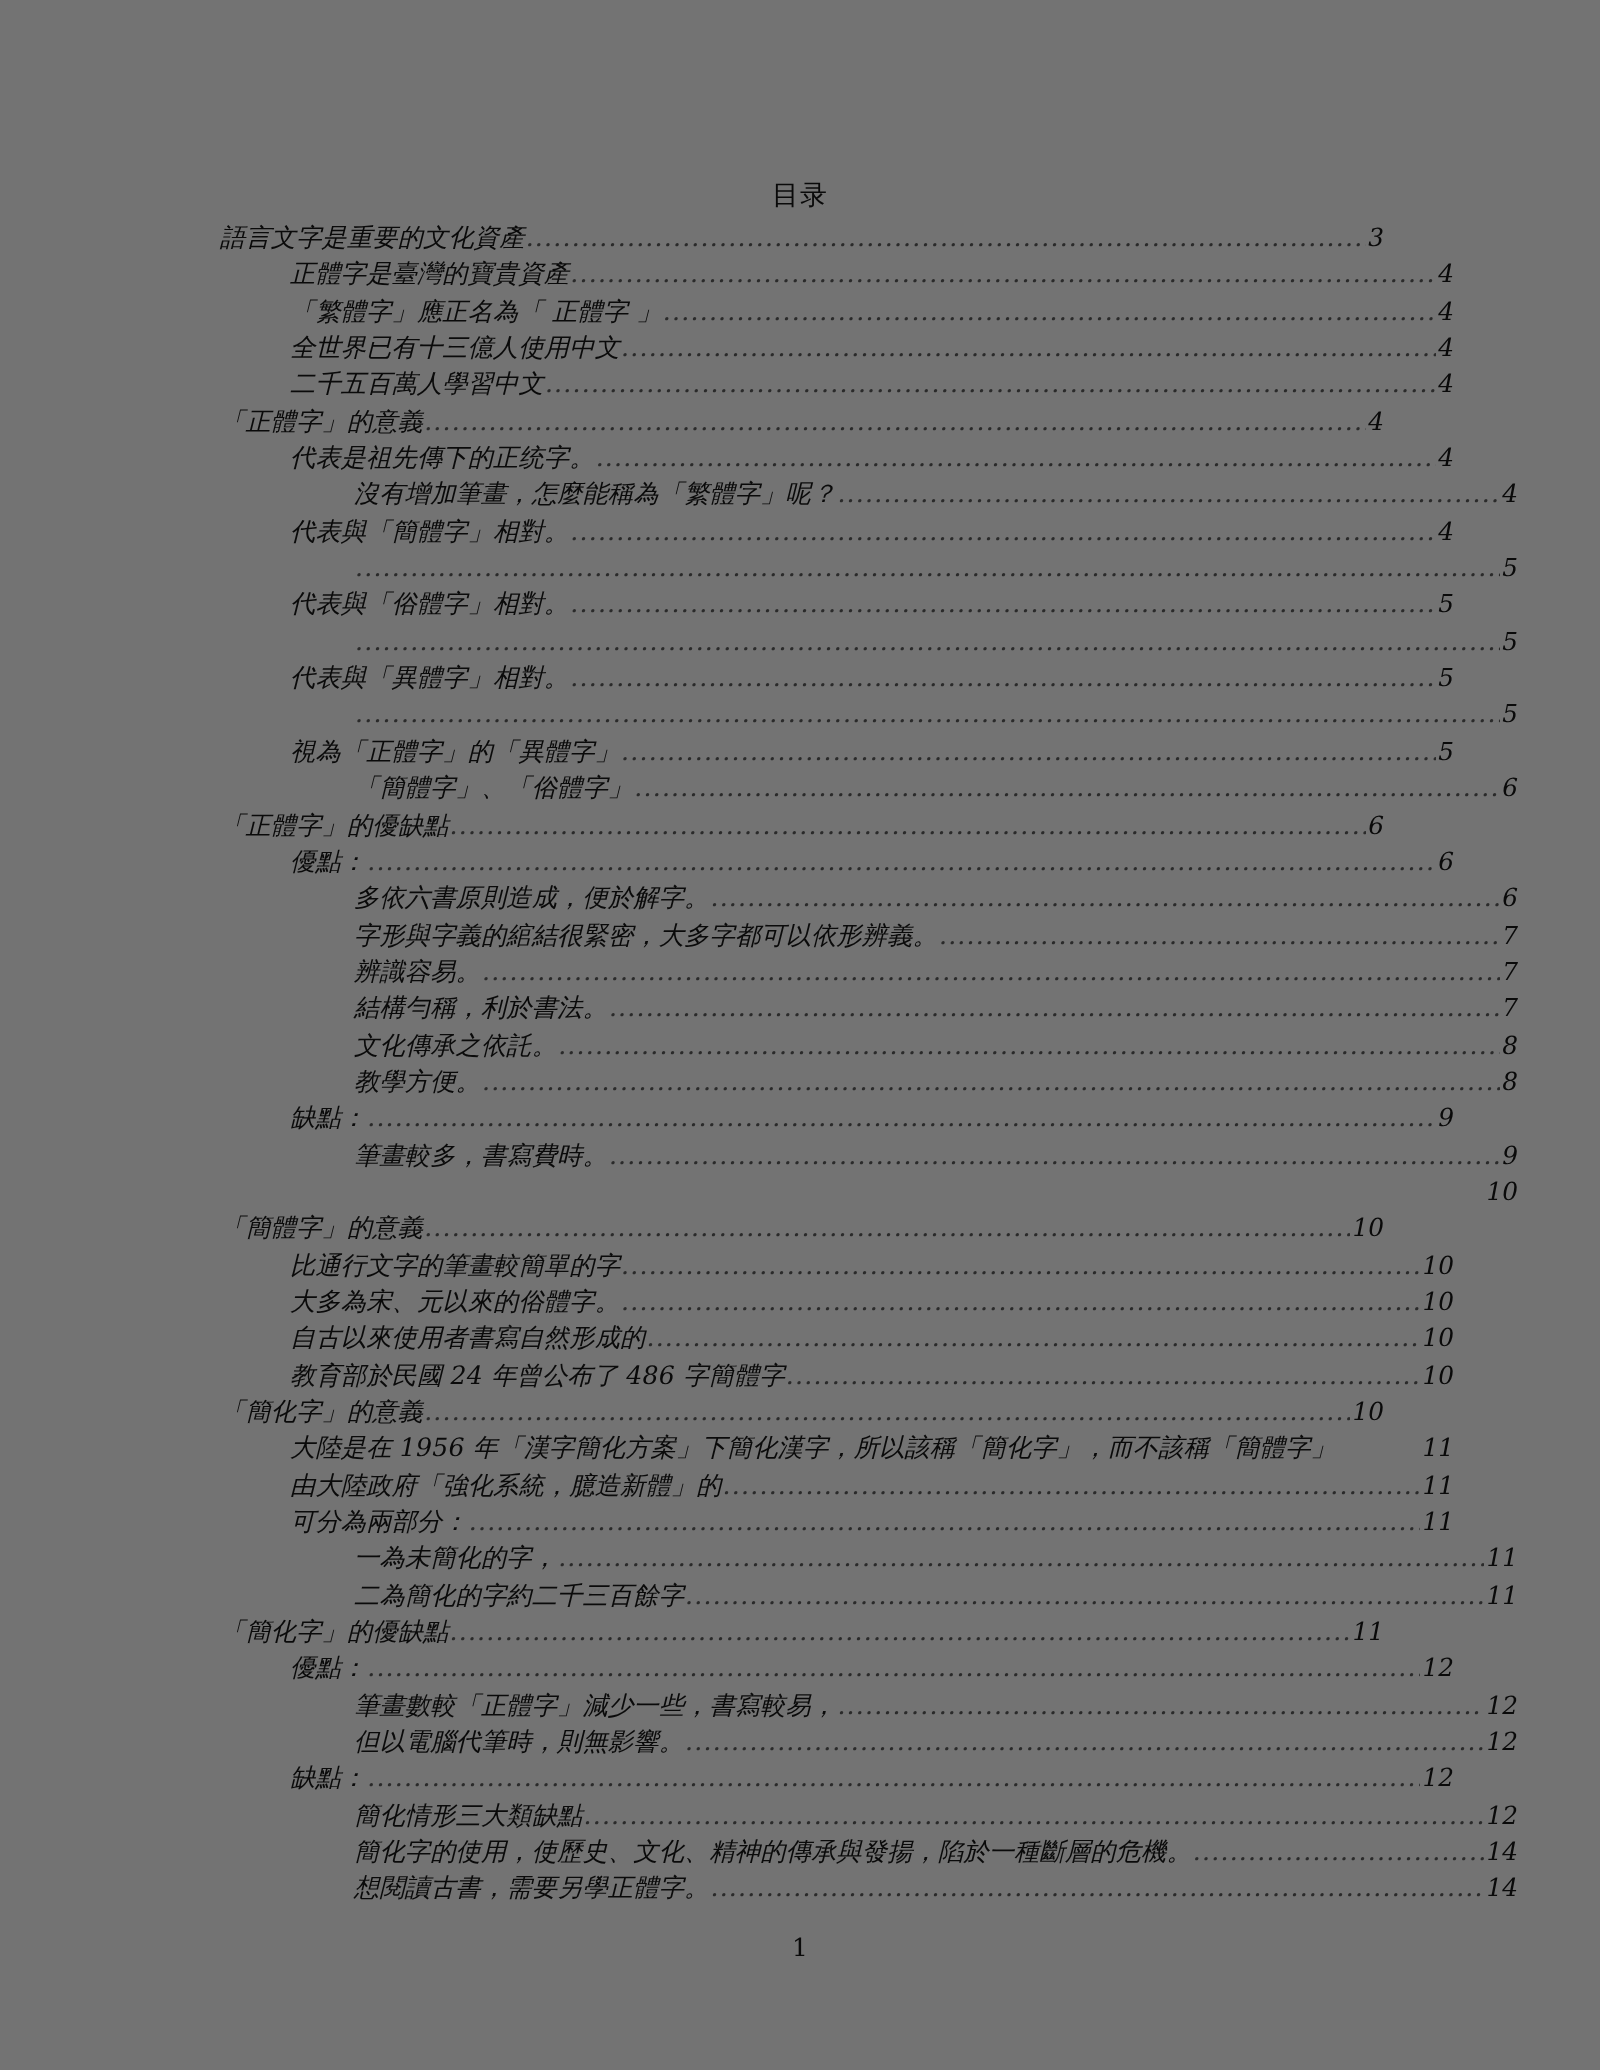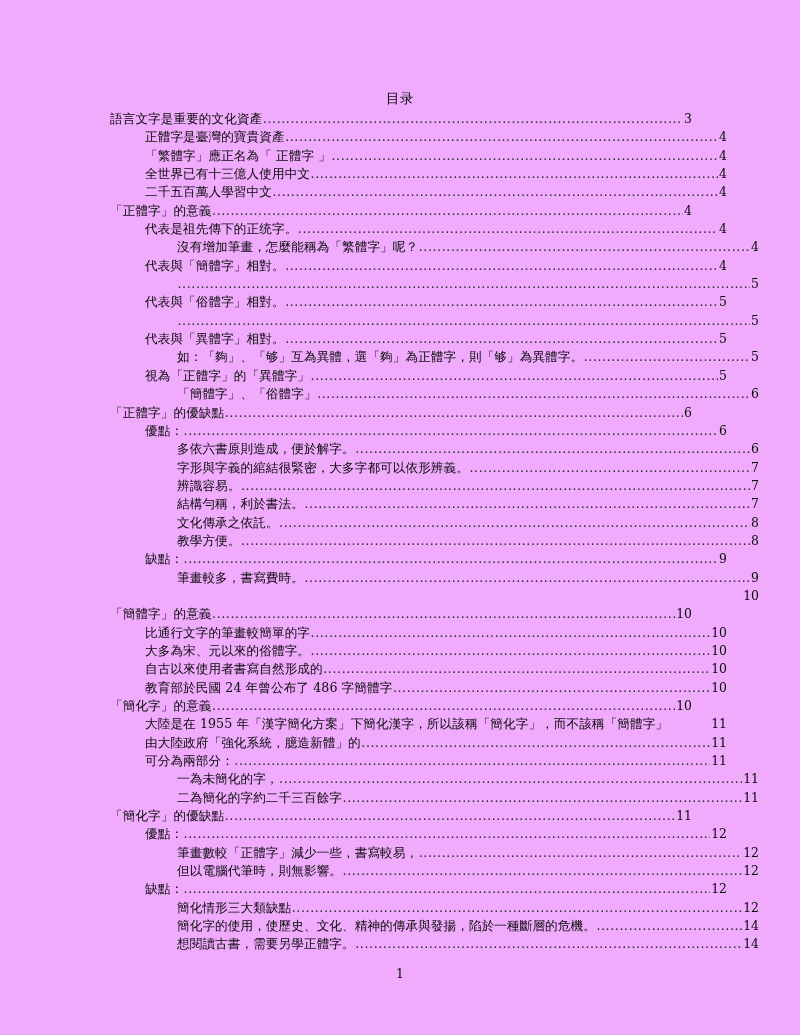--- a/index.html
+++ b/index.html
@@ -10,21 +10,21 @@
   body {
     font-family: "DejaVu Serif", "Liberation Serif", serif;
     color: #0a0a0a;
     -webkit-font-smoothing: antialiased;
   }
   .page {
     position: relative;
     width: 800px;
     height: 1035px;
     margin: 0 auto;
-    background: #f0abfc;
+    background: #737373;
     overflow: hidden;
     box-sizing: border-box;
   }
   .doc-title {
     position: absolute;
     top: 92px;
     left: 0;
     width: 800px;
     text-align: center;
     font-size: 13.5px;
@@ -37,20 +37,21 @@
     left: 110px;
     width: 582px;
   }
   .toc-entry {
     display: flex;
     align-items: flex-start;
     width: 100%;
     font-size: 12.6px;
     line-height: 18.35px;
     white-space: nowrap;
+    font-style: italic;
   }
   .toc-entry .txt {
     flex: 0 0 auto;
     letter-spacing: 0.1px;
   }
   .toc-entry .leader {
     flex: 1 1 auto;
     overflow: hidden;
     white-space: nowrap;
     font-size: 12.6px;
@@ -167,21 +168,20 @@
       <div class="toc-entry lvl3">
         <span class="leader"></span>
         <span class="pg">5</span>
       </div>
       <div class="toc-entry lvl2">
         <span class="txt">代表與「異體字」相對。</span>
         <span class="leader"></span>
         <span class="pg">5</span>
       </div>
       <div class="toc-entry lvl3">
-        <span class="txt">如：「夠」、「够」互為異體，選「夠」為正體字，則「够」為異體字。</span>
         <span class="leader"></span>
         <span class="pg">5</span>
       </div>
       <div class="toc-entry lvl2">
         <span class="txt">視為「正體字」的「異體字」</span>
         <span class="leader"></span>
         <span class="pg">5</span>
       </div>
       <div class="toc-entry lvl3">
         <span class="txt">「簡體字」、「俗體字」</span>
@@ -266,21 +266,21 @@
         <span class="txt">教育部於民國 24 年曾公布了 486 字簡體字</span>
         <span class="leader"></span>
         <span class="pg">10</span>
       </div>
       <div class="toc-entry lvl1">
         <span class="txt">「簡化字」的意義</span>
         <span class="leader"></span>
         <span class="pg">10</span>
       </div>
       <div class="toc-entry lvl2 nodots">
-        <span class="txt">大陸是在 1955 年「漢字簡化方案」下簡化漢字，所以該稱「簡化字」，而不該稱「簡體字」</span>
+        <span class="txt">大陸是在 1956 年「漢字簡化方案」下簡化漢字，所以該稱「簡化字」，而不該稱「簡體字」</span>
         <span class="leader"></span>
         <span class="pg">11</span>
       </div>
       <div class="toc-entry lvl2">
         <span class="txt">由大陸政府「強化系統，臆造新體」的</span>
         <span class="leader"></span>
         <span class="pg">11</span>
       </div>
       <div class="toc-entry lvl2">
         <span class="txt">可分為兩部分：</span>

